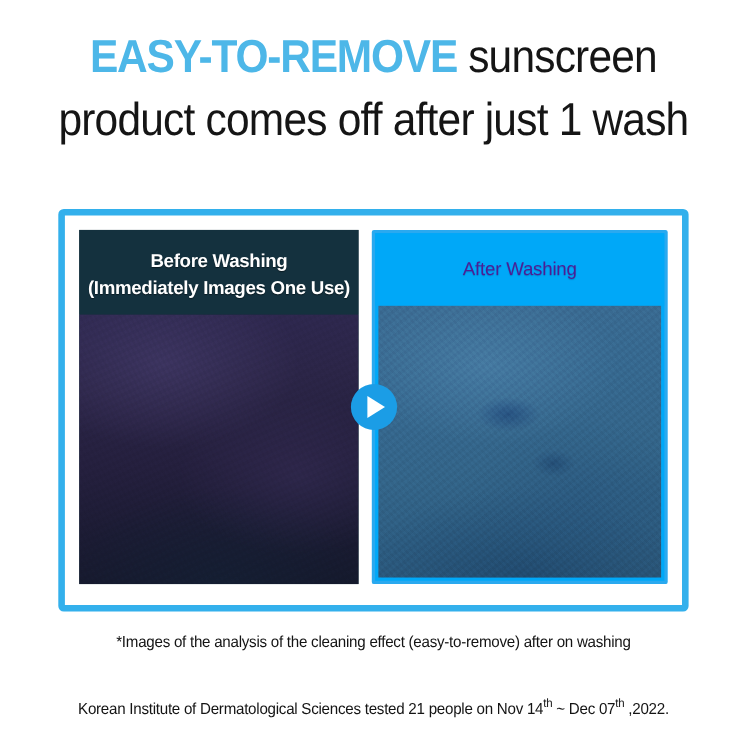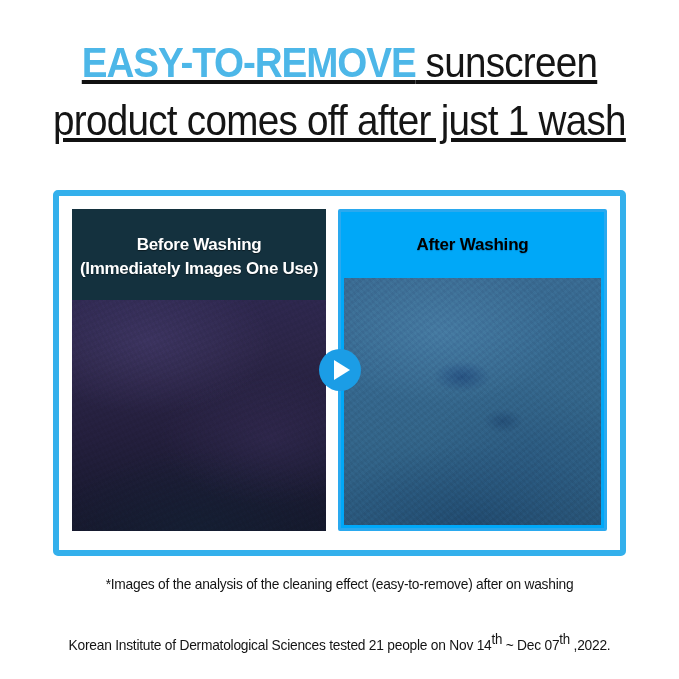--- a/index.html
+++ b/index.html
@@ -14,23 +14,22 @@
     background: #ffffff;
     font-family: "Liberation Sans", sans-serif;
     color: #111111;
     overflow: hidden;
     position: relative;
   }
 
   
   .headline {
     width: 679px;
-    padding: 36px 24px 0 24px;
+    padding: 24px 24px 0 24px;
     text-align: center;
-    text-decoration: underline;
   }
 
   .headline-line {
     font-family: "Liberation Sans", sans-serif;
     font-weight: 400;
     font-size: 42px;
     line-height: 54px;
     letter-spacing: -0.8px;
     white-space: nowrap;
     transform: scaleX(0.92);
@@ -88,21 +87,21 @@
   }
 
   
   .panel-before {
     width: 257px;
     background: #14313e;
   }
 
   .panel-before .panel-header {
     background: #14313e;
-    height: 91px;
+    height: 77px;
     display: flex;
     flex-direction: column;
     align-items: center;
     justify-content: center;
     gap: 3px;
     padding-top: 4px;
   }
 
   .panel-before .panel-header-text {
     color: #ffffff;
@@ -153,23 +152,23 @@
 
   .panel-after .panel-header {
     background: #00a8f8;
     height: 66px;
     display: flex;
     align-items: center;
     justify-content: center;
   }
 
   .panel-after .panel-header-text {
-    color: #000000;
-    font-family: "Liberation Sans", sans-serif;
-    font-weight: 700;
+    color: #4c1d95;
+    font-family: "Liberation Sans", sans-serif;
+    font-weight: 400;
     font-size: 17px;
     letter-spacing: -0.2px;
     white-space: nowrap;
     text-shadow: 0 1px 1px rgba(0,60,110,0.30);
   }
 
   .panel-after .panel-image {
     flex: 1;
     margin: 0 3px 3px 3px;
     background:
@@ -242,21 +241,21 @@
     text-align: center;
     font-family: "Liberation Sans", sans-serif;
     font-size: 14.5px;
     color: #141414;
     letter-spacing: -0.25px;
     white-space: nowrap;
     transform: scaleX(0.95);
   }
 
   .caption-source sup {
-    font-size: 14px;
+    font-size: 11px;
     vertical-align: super;
     line-height: 0;
   }
 </style>
 </head>
 <body>
 
 <div class="headline">
   <div class="headline-line headline-line-1">
     <span class="accent-word">EASY-TO-REMOVE</span><span class="rest-word"> sunscreen</span>

